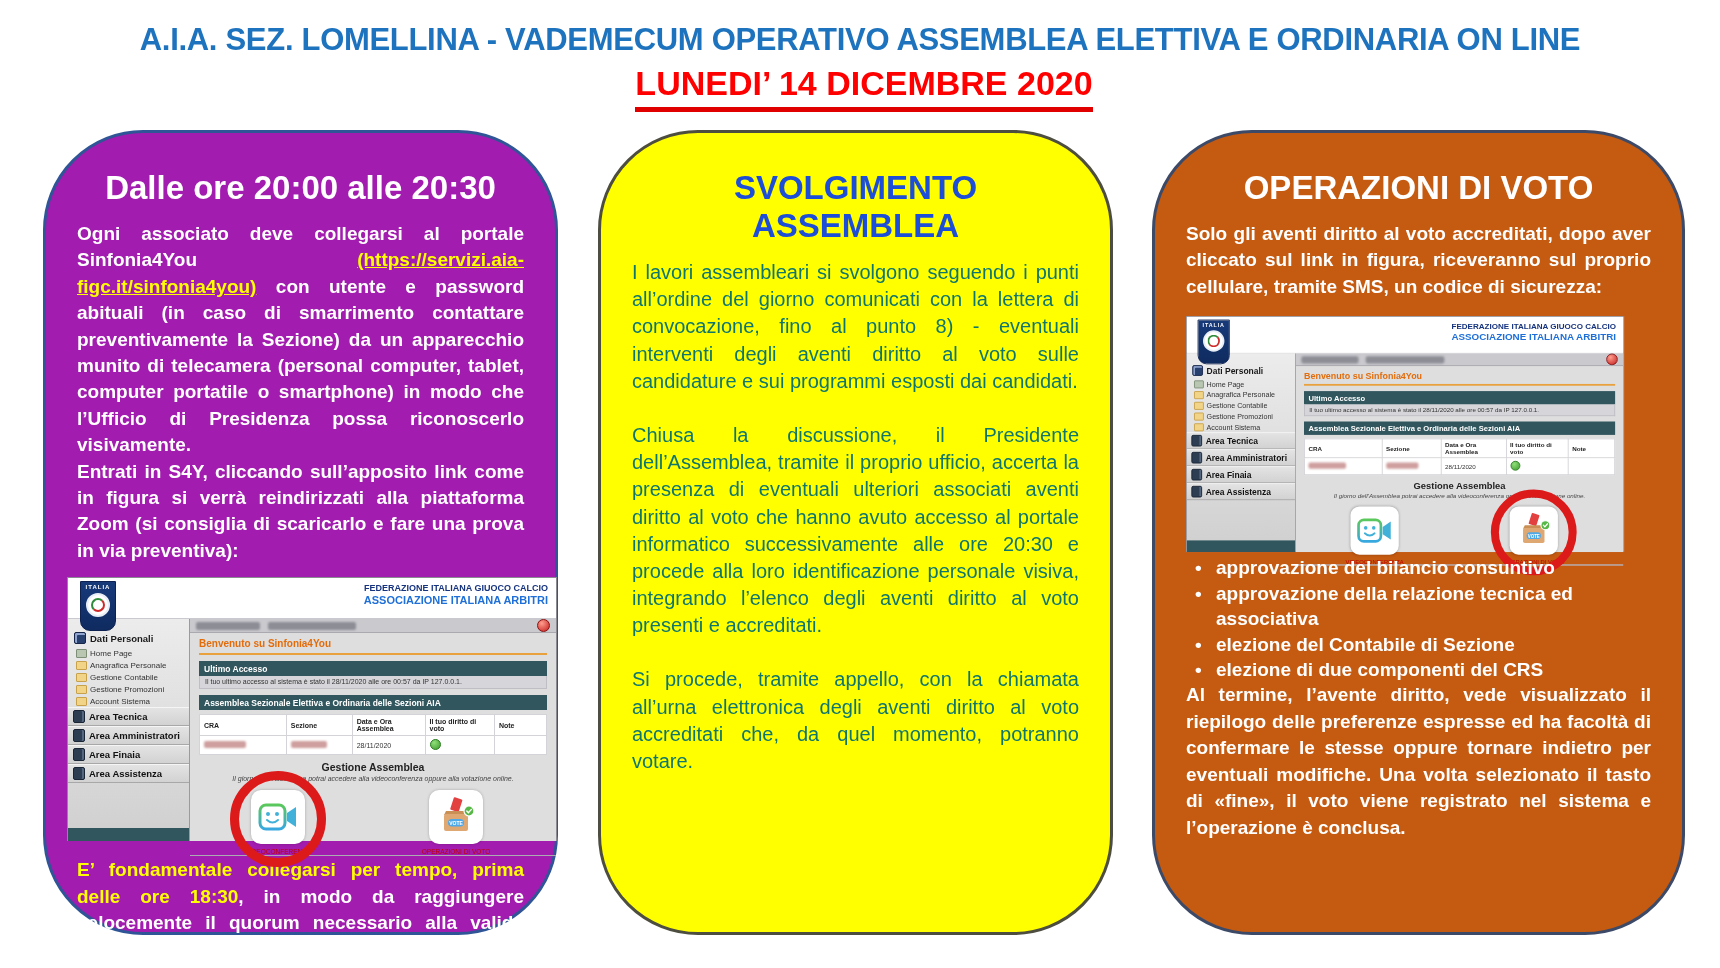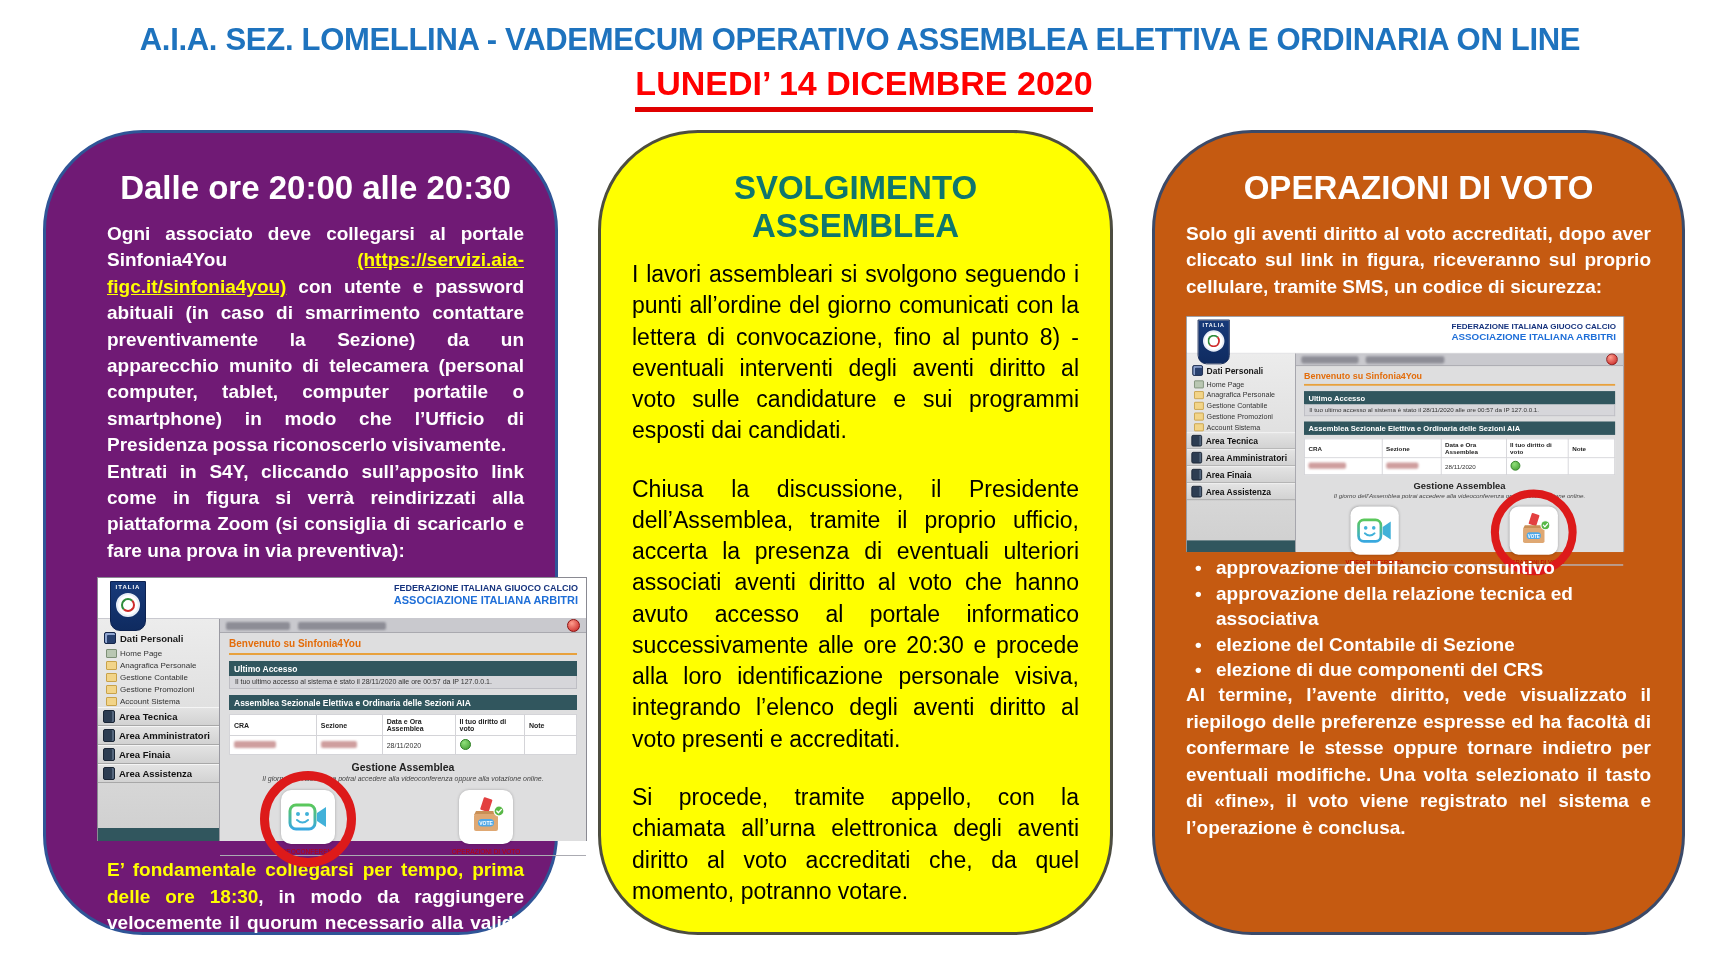--- a/index.html
+++ b/index.html
@@ -9,31 +9,31 @@
   }
   
   .page-title{position:absolute;top:22px;left:0;width:100%;text-align:center;
     color:#1E73BE;font-size:31px;font-weight:bold;letter-spacing:-0.3px;}
   .page-subtitle{position:absolute;top:64px;left:4px;width:100%;text-align:center;
     color:#FF0000;font-size:34px;font-weight:bold;}
   .page-subtitle span{display:inline-block;border-bottom:5px solid #E00000;padding-bottom:4px;}
 
   
   .panel{position:absolute;top:130px;height:805px;border-radius:100px;box-sizing:border-box;}
-  .panel-blue{left:43px;width:515px;background:#701a75;border:3px solid #2F5597;padding-left:30px;}
+  .panel-blue{left:43px;width:515px;background:#a21caf;border:3px solid #2F5597;}
   .panel-yellow{left:598px;width:515px;background:#FFFF00;border:3px solid #4D4D40;}
   .panel-orange{left:1152px;width:533px;background:#C55A11;border:3px solid #3C4A68;}
   .panel-inner{padding:0 31px;}
   .panel-heading{margin:36px 0 0;text-align:center;font-size:33px;font-weight:bold;}
   .panel-blue .panel-heading,.panel-orange .panel-heading{color:#ffffff;}
-  .panel-yellow .panel-heading{color:#0f766e;}
+  .panel-yellow .panel-heading{color:#1d4ed8;}
 
   .body-text{margin:14px 0 0;font-size:19px;line-height:1.39;text-align:justify;}
   .panel-blue .body-text,.panel-orange .body-text{color:#ffffff;font-weight:bold;}
-  .panel-yellow .body-text{color:#000000;font-size:23px;line-height:1.36;font-weight:normal;}
+  .panel-yellow .body-text{color:#0f766e;font-size:20px;line-height:1.36;font-weight:normal;}
   .cont{margin-top:0;}
   .para-gap{margin-top:27px;}
   .link-yellow{color:#FFFF00;text-decoration:underline;font-weight:bold;}
   .hl-yellow{color:#FFFF00;font-weight:bold;}
   .red-bold{color:#E00000;font-weight:bold;}
   .bullet{position:relative;padding-left:30px;font-size:19px;line-height:1.34;
     color:#ffffff;font-weight:bold;text-align:left;margin:0;}
   .bullet::before{content:"\2022";position:absolute;left:9px;}
 
   

